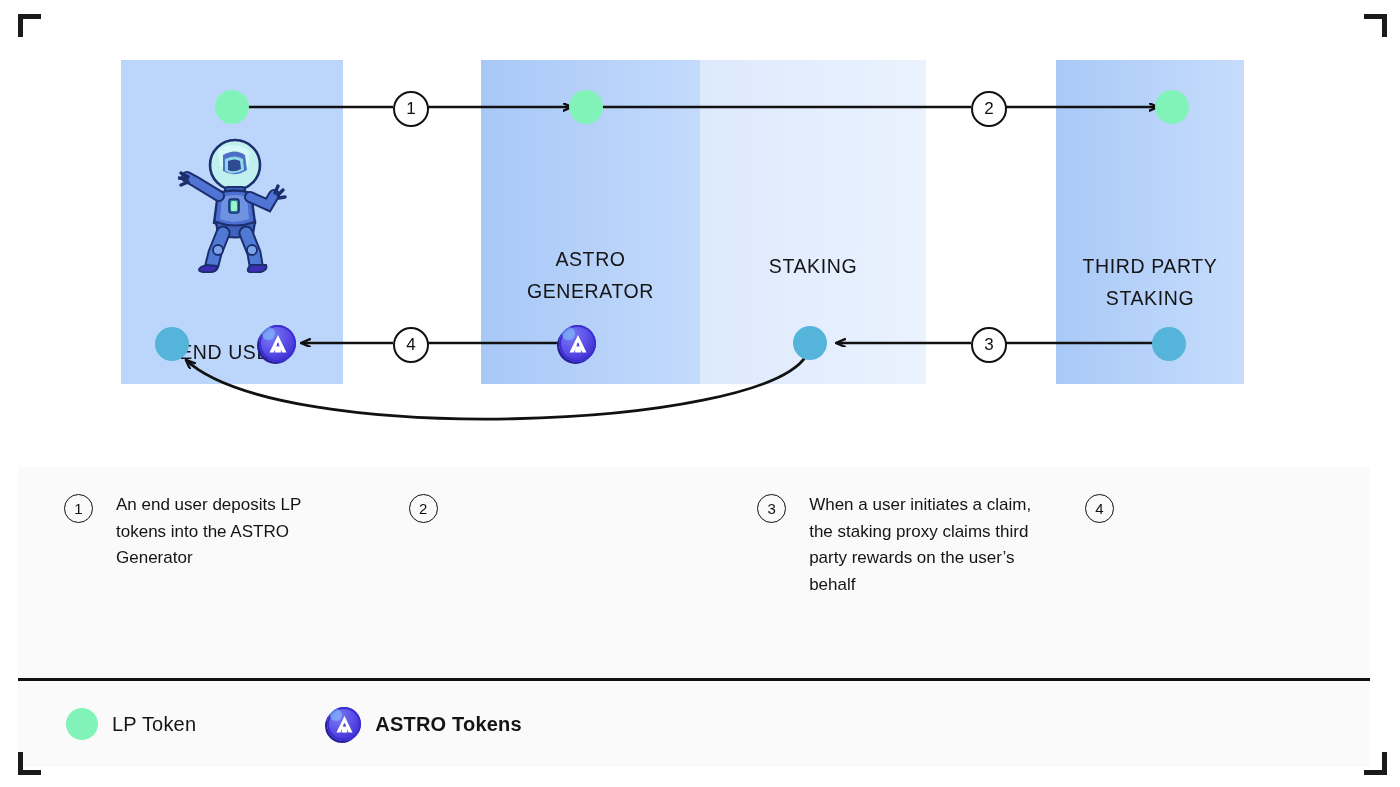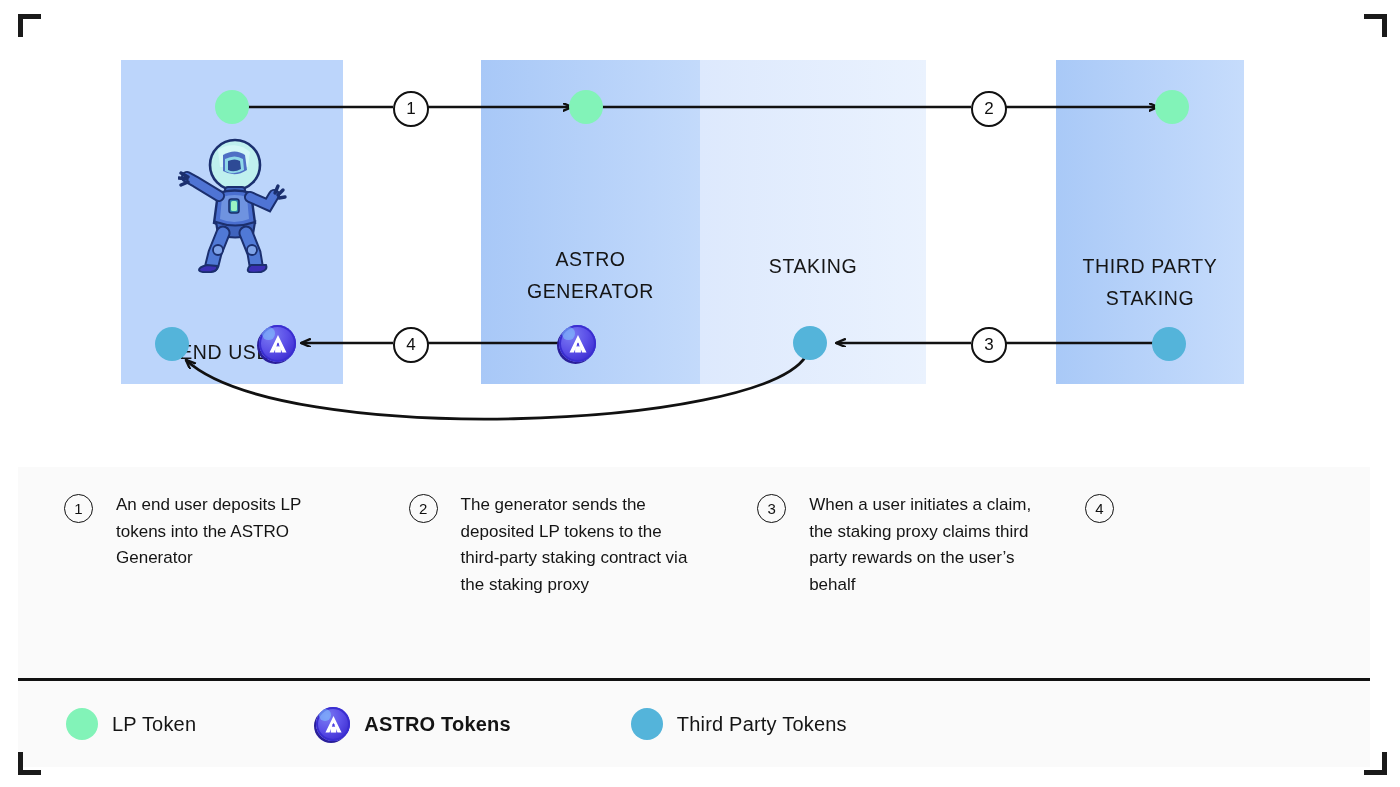--- a/index.html
+++ b/index.html
@@ -165,20 +165,21 @@
     background: #111;
   }
 
   #key-row {
     position: absolute;
     left: 0; top: 214px;
     width: 100%;
     height: 86px;
     display: flex;
     align-items: center;
+    gap: 11px;
   }
   .key-item { display: flex; align-items: center; gap: 14px; }
   .key-item.k1 { margin-left: 48px; }
   .key-item.k2 { margin-left: 120px; font-weight: bold; }
   .key-item.k3 { margin-left: 120px; }
   .key-dot { width: 32px; height: 32px; border-radius: 50%; flex: 0 0 auto; }
   .key-label { font-size: 20px; color: #141414; letter-spacing: 0.2px; }
   .key-astro {
     width: 34px; height: 34px; flex: 0 0 auto;
   }
@@ -312,21 +313,20 @@
 
   <div id="steps-row">
 
     <div class="step-col c1">
       <div class="step-num">1</div>
       <div class="step-text">An end user deposits LP tokens into the ASTRO Generator</div>
     </div>
 
     <div class="step-col c2">
       <div class="step-num">2</div>
-      <div class="step-text">The generator sends the deposited LP tokens to the third-party staking contract via the staking proxy</div>
     </div>
 
     <div class="step-col c3">
       <div class="step-num">3</div>
       <div class="step-text">When a user initiates a claim, the staking proxy claims third party rewards on the user’s behalf</div>
     </div>
 
     <div class="step-col c4">
       <div class="step-num">4</div>
     </div>
@@ -346,19 +346,15 @@
       <div class="token-astro key-astro" style="position:relative;left:0;top:0;">
         <svg width="21" height="19" viewBox="0 0 22 20">
           <path d="M11 1 L19.5 18.5 L15.2 18.5 L11 8.2 L6.8 18.5 L2.5 18.5 Z" fill="#ffffff"></path>
           <rect x="8.1" y="12.4" width="5.8" height="6.1" fill="#ffffff"></rect>
           <circle cx="11" cy="10.4" r="1.15" fill="#4b3ce0"></circle>
         </svg>
       </div>
       <div class="key-label">ASTRO Tokens</div>
     </div>
 
-    <div class="key-item k3">
-      <div class="key-dot" style="background:#54b4da;"></div>
-      <div class="key-label">Third Party Tokens</div>
-    </div>
 
   </div>
 </div>
 
 </body></html>

